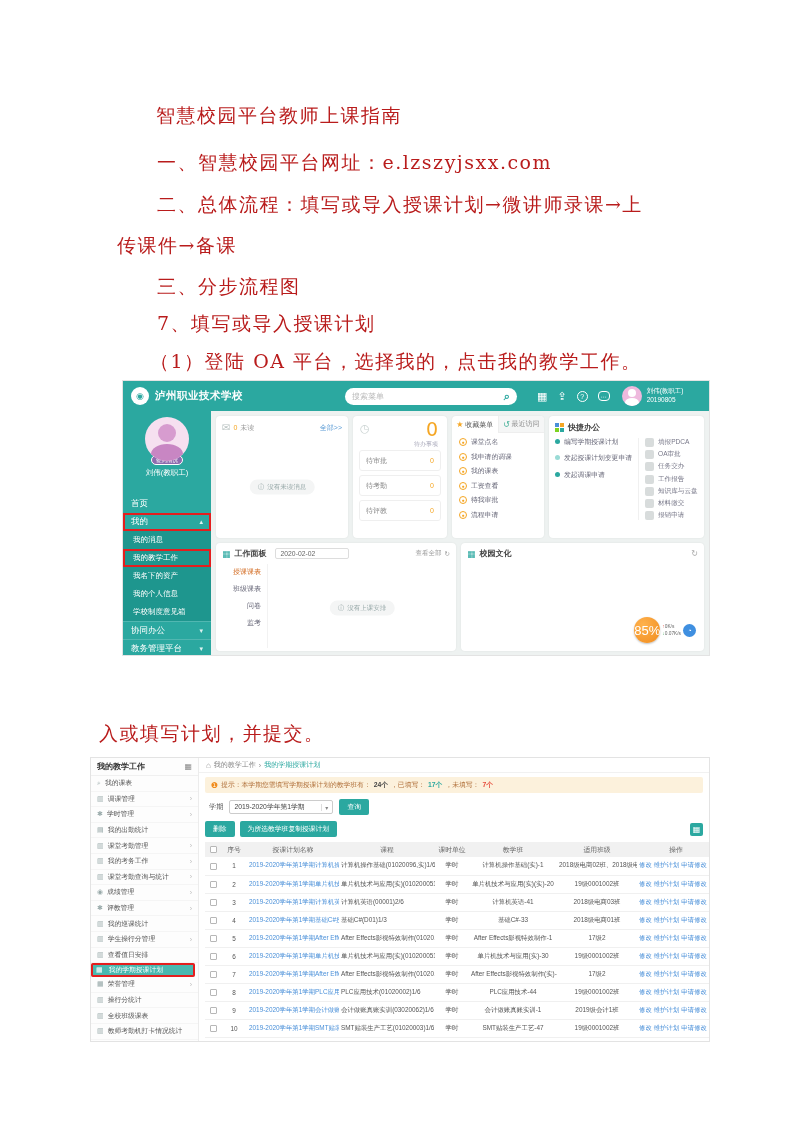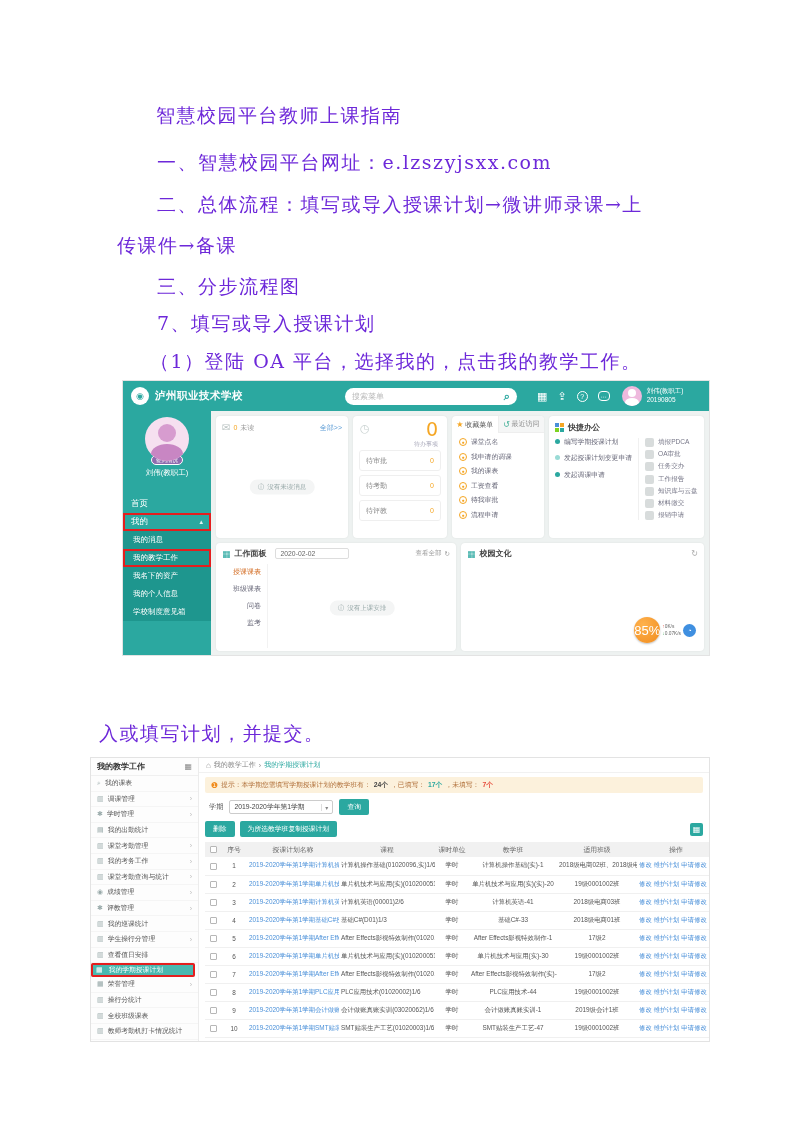--- a/index.html
+++ b/index.html
@@ -1,19 +1,19 @@
 <!DOCTYPE html>
 <html><head>
 <meta charset="utf-8">
 <style>
   html,body{margin:0;padding:0;background:#fff;}
   .page{position:relative;width:793px;height:1122px;background:#fff;overflow:hidden;
         font-family:"Liberation Sans","DejaVu Sans",sans-serif;}
   
-  .doc-line{position:absolute;font-family:"DejaVu Serif",serif;font-size:19px;color:#6d28d9;
+  .doc-line{position:absolute;font-family:"DejaVu Serif",serif;font-size:19px;color:#b91c1c;
             letter-spacing:1.5px;white-space:nowrap;}
   
   .shot{position:absolute;background:#fff;border:1px solid #e3e3e3;box-sizing:border-box;overflow:hidden;}
   .shot *{box-sizing:border-box;}
   
   .s1{left:122px;top:380px;width:588px;height:276px;font-size:8px;color:#555;}
   .s1-header{height:30px;background:#2BA8A0;display:flex;align-items:center;padding:0 8px;gap:6px;}
   .s1-logo{width:18px;height:18px;border-radius:50%;background:#fff;display:flex;align-items:center;justify-content:center;color:#2BA8A0;font-size:9px;flex:none;}
   .s1-school{color:#fff;font-weight:bold;font-size:10.5px;letter-spacing:.5px;white-space:nowrap;}
   .s1-search{margin-left:96px;width:172px;height:17px;background:#fff;border-radius:9px;display:flex;align-items:center;padding:0 7px;gap:4px;flex:none;}
@@ -184,20 +184,34 @@
           <span>我的</span>
             <span class="caret">▴</span>
         </div>
         <div id="s1-sub">
             <div class="s1-sub">我的消息</div>
             <div class="s1-sub redbox">我的教学工作</div>
             <div class="s1-sub">我名下的资产</div>
             <div class="s1-sub">我的个人信息</div>
             <div class="s1-sub">学校制度意见箱</div>
           </div>
+        <div id="s1-groups">
+            <div class="s1-group">
+              <span>协同办公</span>
+              <span class="caret">▾</span>
+            </div>
+            <div class="s1-group">
+              <span>教务管理平台</span>
+              <span class="caret">▾</span>
+            </div>
+            <div class="s1-group">
+              <span>课程教学平台</span>
+              <span class="caret">▾</span>
+            </div>
+          </div>
       </aside>
       <main class="s1-main">
         <div class="s1-row1">
           <div class="card card-mail">
             <div class="mail-top">
               <span class="env">✉</span>
               <span class="cnt">0</span>
               <span>未读</span>
               <span class="all">全部&gt;&gt;</span>
             </div>

